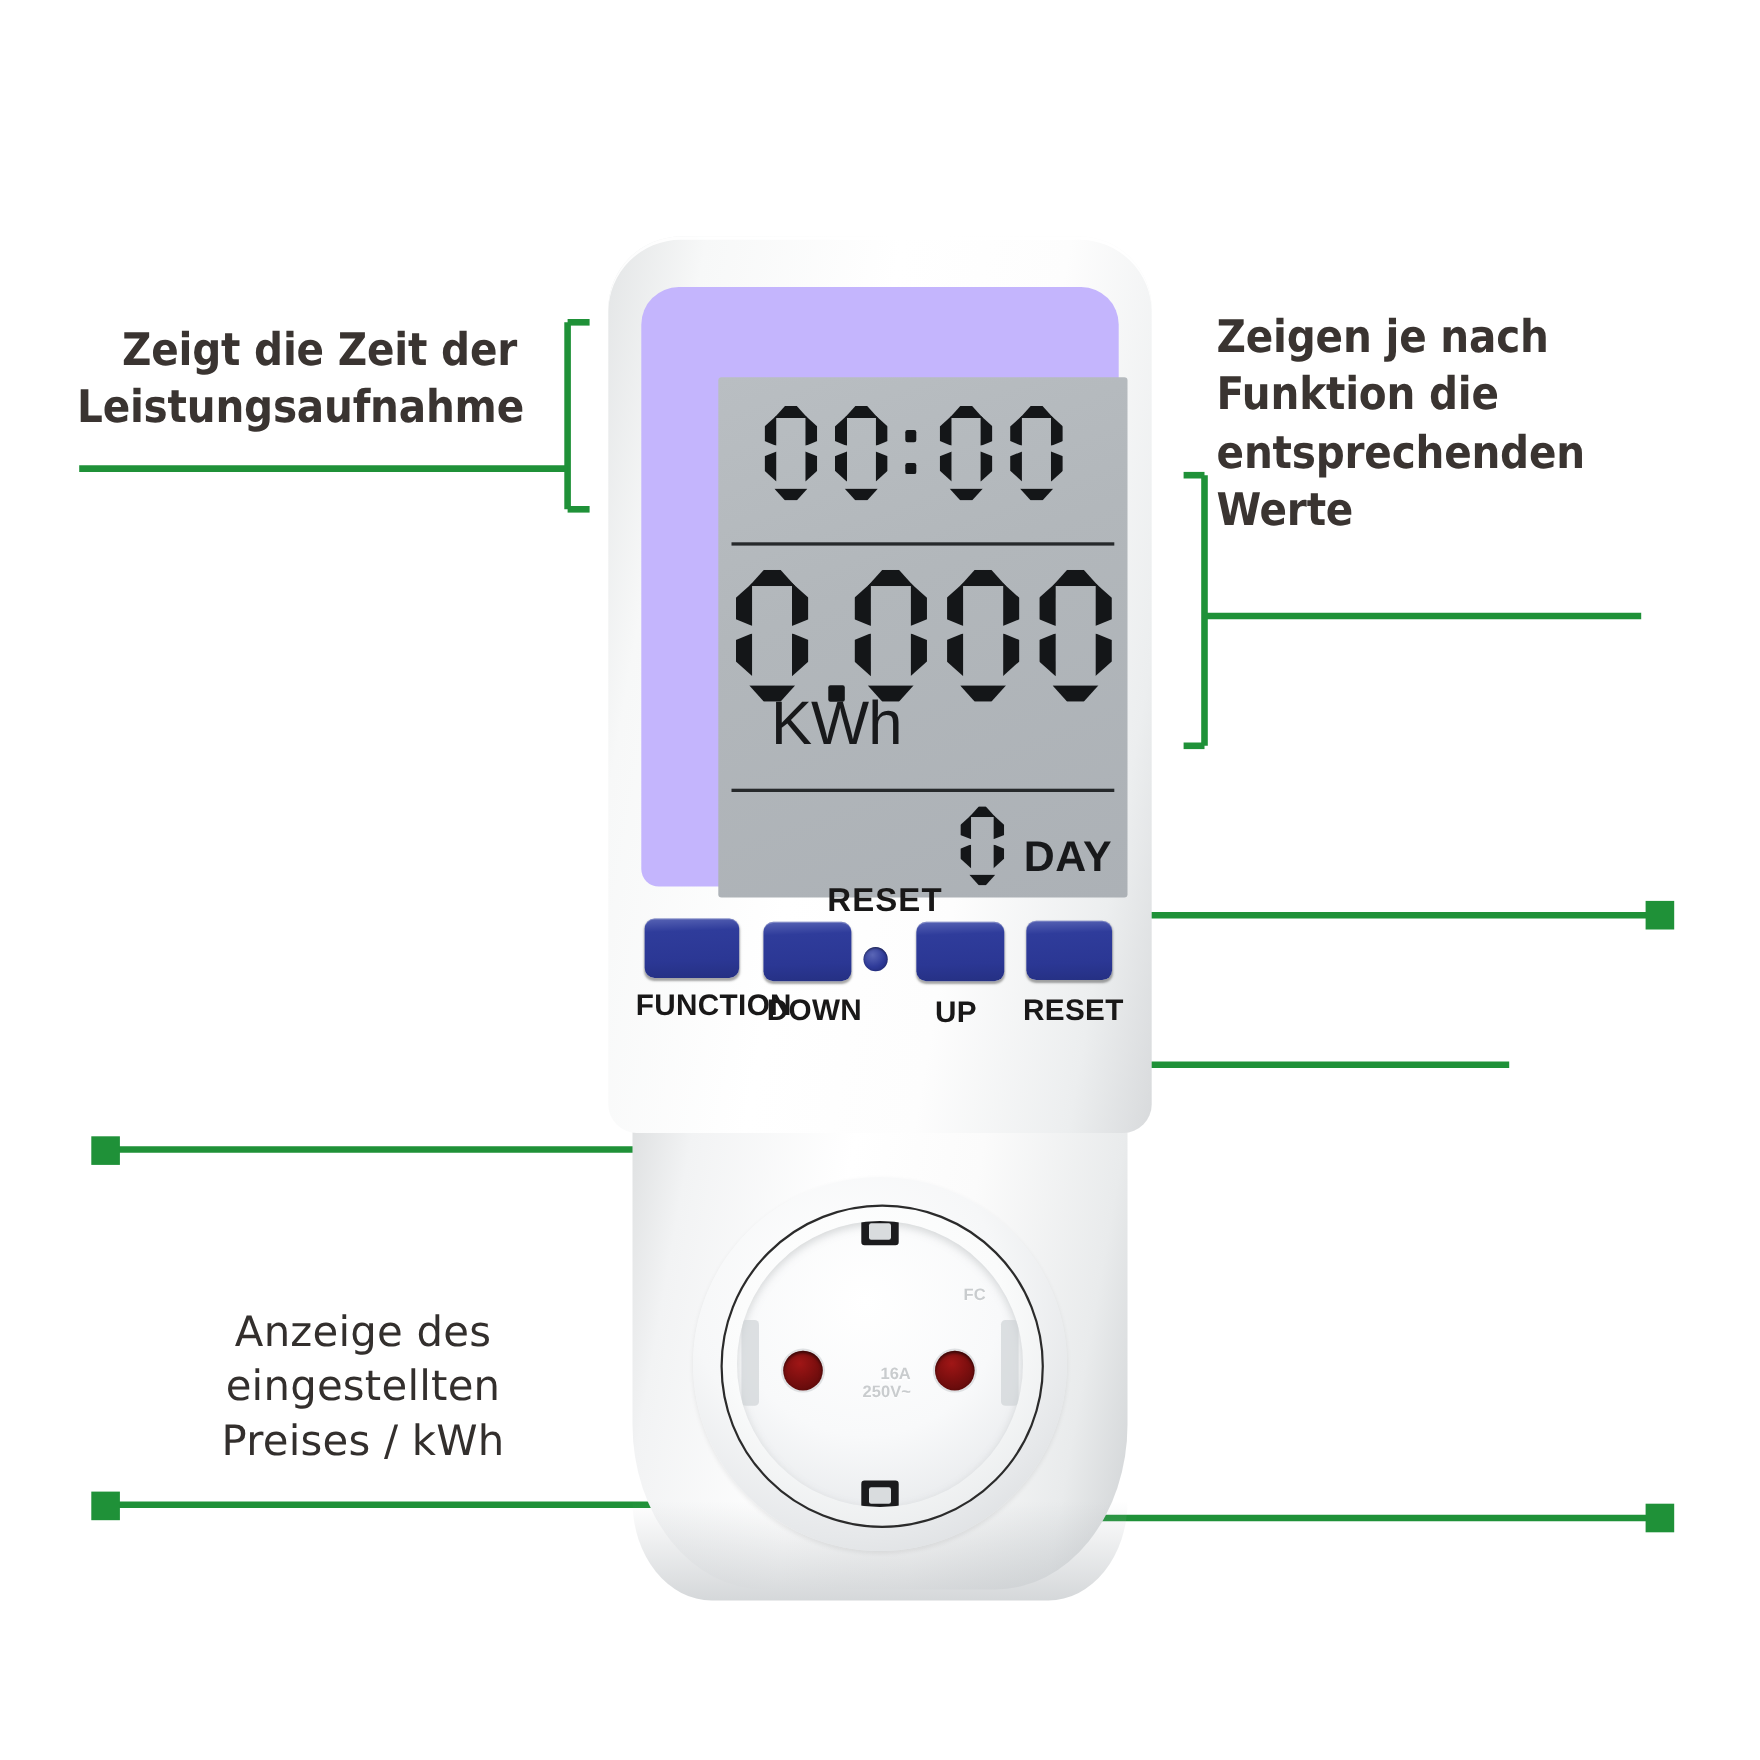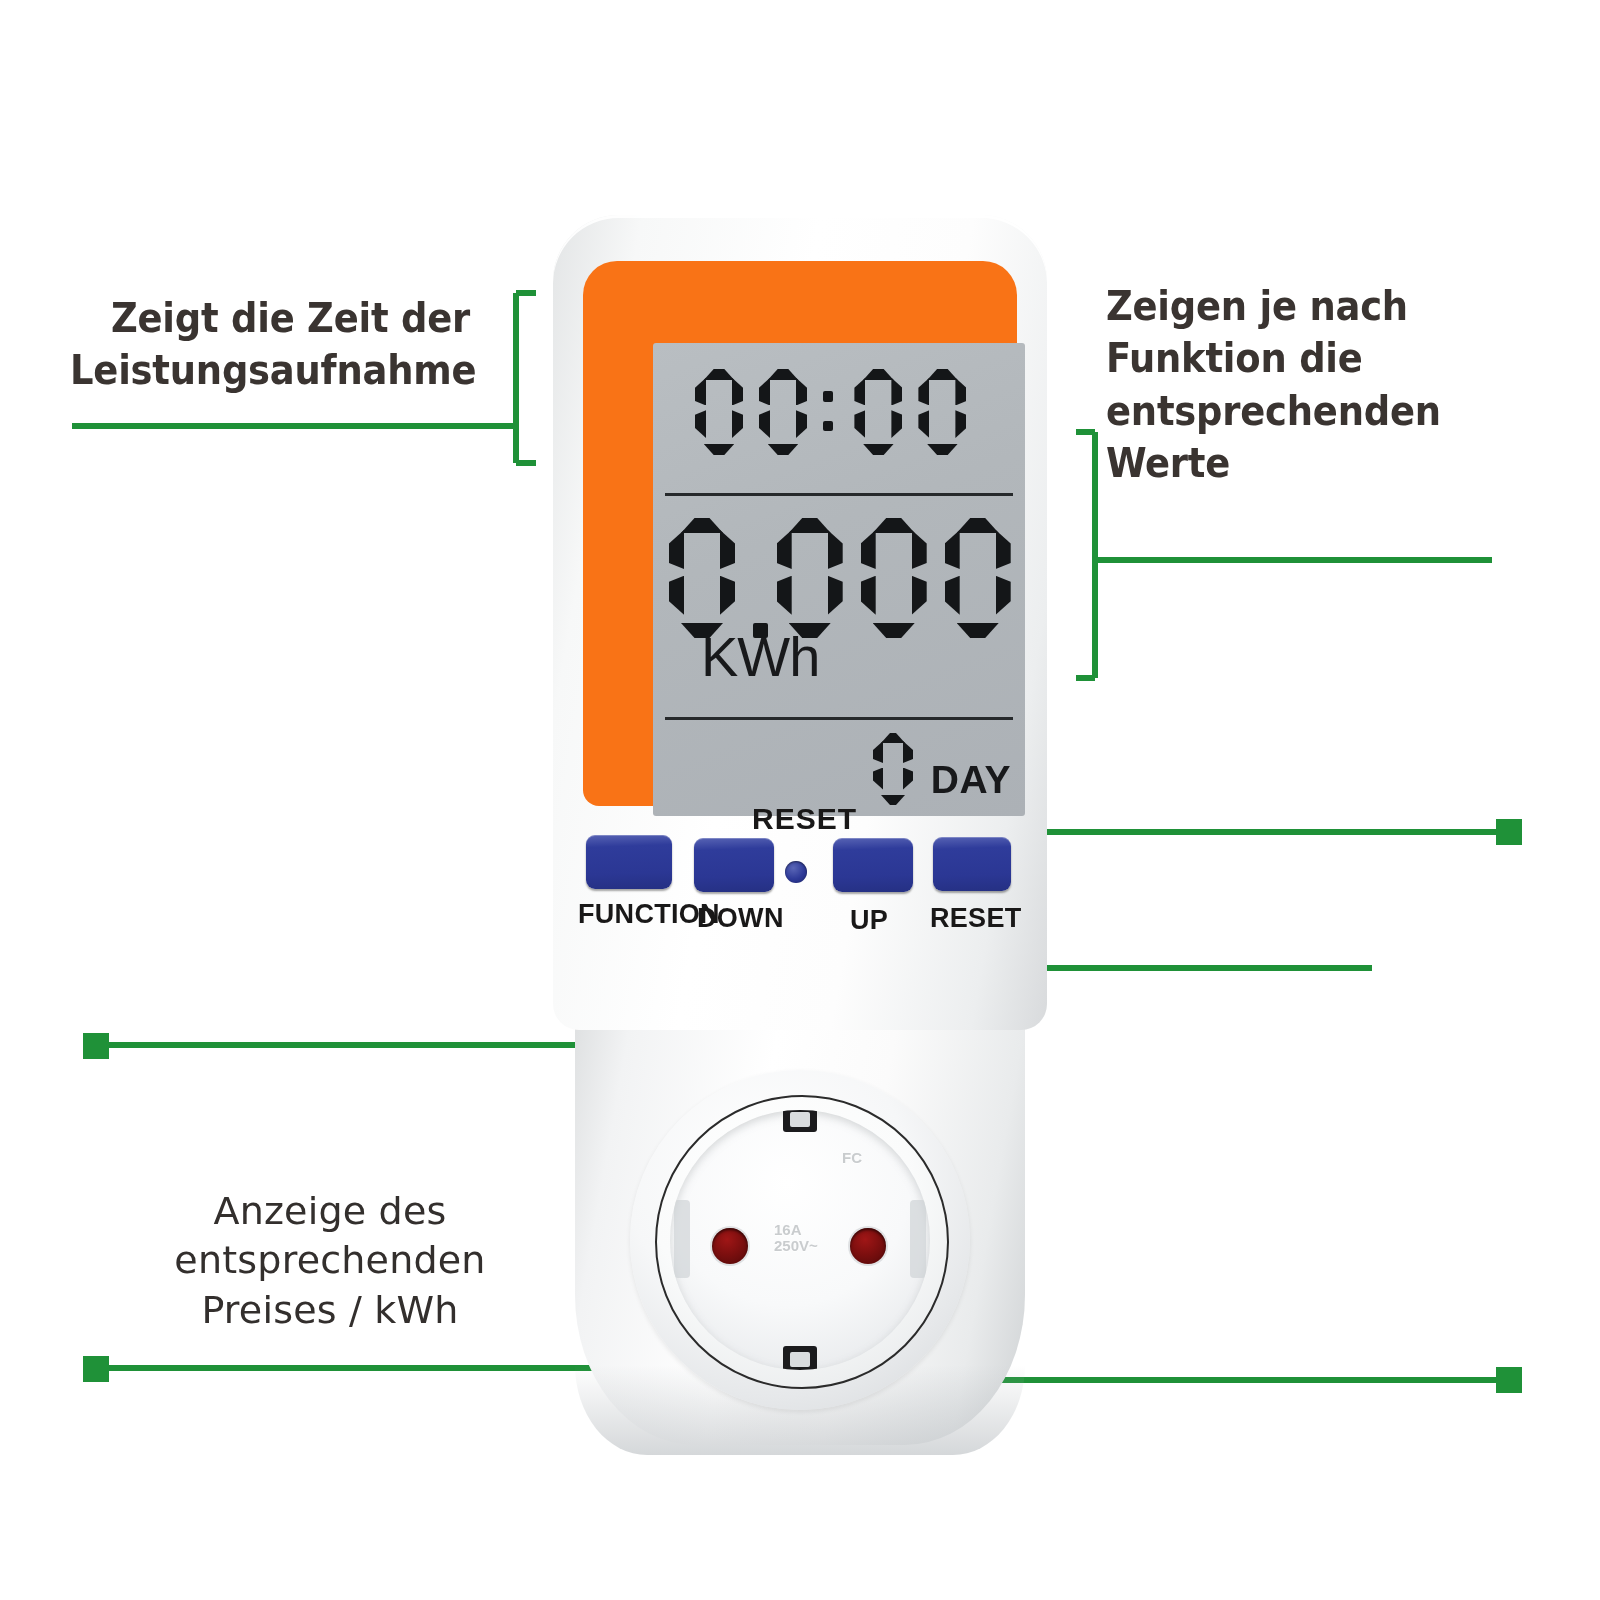--- a/index.html
+++ b/index.html
@@ -56,21 +56,21 @@
     border-radius:16px 16px 120px 120px / 16px 16px 150px 150px;
   }
   .body-bot-shade{
     position:absolute;left:30px;top:1150px;width:450px;height:90px;
     border-radius:0 0 120px 120px / 0 0 150px 150px;
     background:linear-gradient(180deg,rgba(200,204,207,0) 0%,rgba(178,183,187,.55) 100%);
   }
   
   .bezel{
     position:absolute;left:38px;top:46px;width:434px;height:545px;
-    background:#f97316;
+    background:#c4b5fd;
     border-radius:34px 34px 16px 16px;
   }
   
   .lcd{
     position:absolute;left:70px;top:82px;width:372px;height:473px;
     background:linear-gradient(160deg,#b9bec2 0%,#b2b7bb 40%,#acb1b6 100%);
     border-radius:3px;
     overflow:hidden;
   }
   .lcd .rule{position:absolute;left:12px;right:12px;height:3px;background:#26292b;}
@@ -153,23 +153,24 @@
     width:34px;height:26px;background:#1b1b1d;border-radius:3px;
   }
   .earth-clip.top{top:-4px;}
   .earth-clip.bot{bottom:-2px;}
   .earth-clip i{
     position:absolute;left:7px;right:7px;top:6px;bottom:5px;
     background:#d9dcde;border-radius:2px;
   }
   .sock-stamp{
     position:absolute;font-family:"Liberation Sans",sans-serif;
-    color:#c9ccce;font-size:15px;font-weight:bold;text-align:left;line-height:1.05;
+    color:#c9ccce;font-size:15px;font-weight:bold;text-align:right;line-height:1.05;
     text-shadow:0 1px 0 rgba(255,255,255,.8);
     user-select:none;
+    margin-top:20px;
   }
   .sock-stamp.s1{left:104px;top:112px;width:54px;}
   .sock-stamp.s2{left:172px;top:40px;width:54px;}
   .side-slot{
     position:absolute;width:16px;height:78px;background:rgba(205,209,212,.65);
     border-radius:4px;
   }
   .side-slot.l{left:4px;top:90px;}
   .side-slot.r{right:4px;top:90px;}
 </style>
@@ -212,21 +213,21 @@
 Leistungsaufnahme</div>
 
   <div class="callout bold t-left" style="left:1106px;top:280px;width:420px;">Zeigen je nach
 Funktion die
 entsprechenden
 Werte</div>
 
 
 
   <div class="callout light t-center" style="left:130px;top:1187px;width:400px;">Anzeige des
-entsprechenden
+eingestellten
 Preises / kWh</div>
 
 
   <div id="device">
 
     <div class="body-bot"></div>
     <div class="body-bot-shade"></div>
     <div class="body-top"></div>
 
     <div class="bezel">

